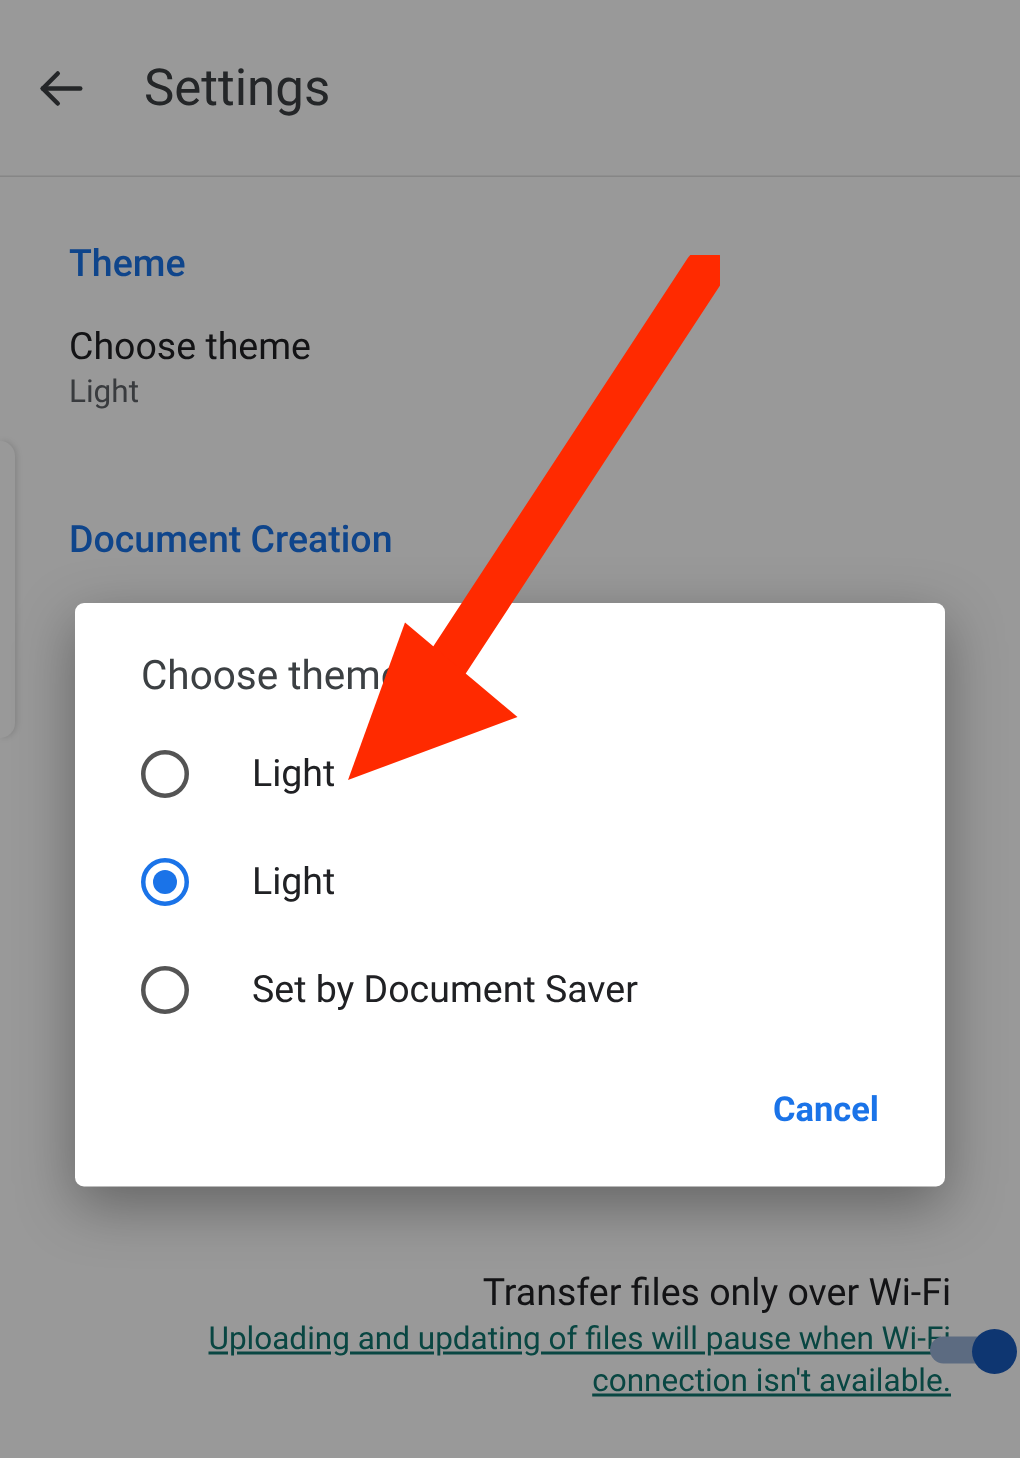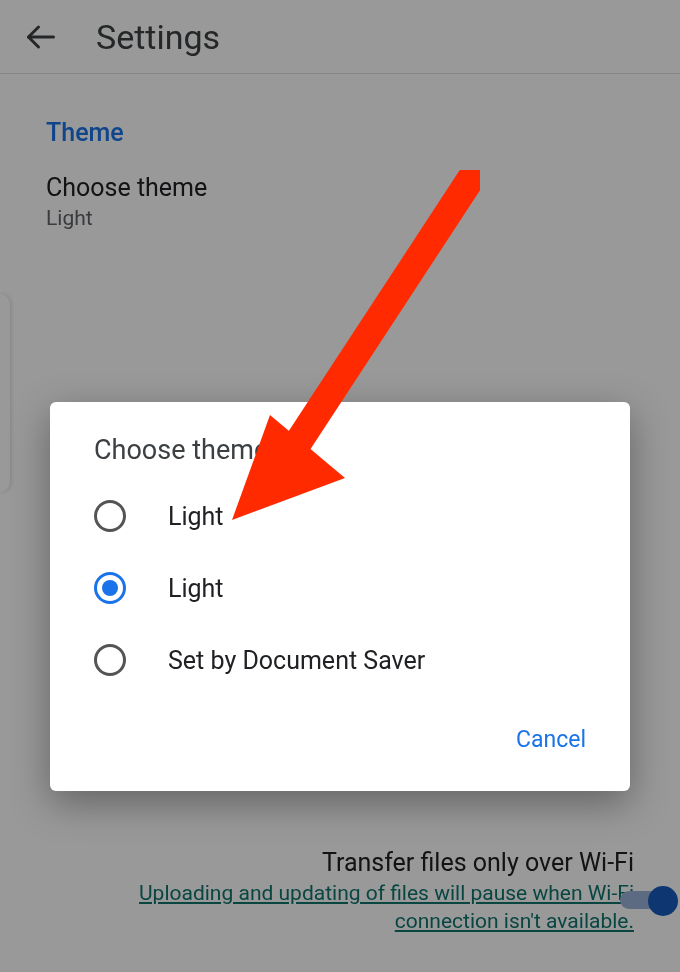--- a/index.html
+++ b/index.html
@@ -1,20 +1,20 @@
 <!DOCTYPE html>
 <html><head>
   <meta charset="utf-8">
   <style>
     * { margin:0; padding:0; box-sizing:border-box; font-family:Roboto,-apple-system,BlinkMacSystemFont,"Segoe UI",Arial,sans-serif; }
     body { width:680px; height:972px; overflow:hidden; position:relative; background:#fff; }
 
     
     .page { position:absolute; inset:0; background:#fff; }
-    .appbar { display:flex; align-items:center; height:74px; padding:0 24px; border-bottom:1px solid #e0e0e0; }
+    .appbar { display:flex; align-items:center; height:118px; padding:0 24px; border-bottom:1px solid #e0e0e0; }
     .back-icon { width:34px; height:34px; display:flex; align-items:center; justify-content:center; margin-right:38px; }
     .appbar-title { font-size:34px; color:#3c4043; }
 
     .content { padding:0 46px; }
     .section-heading { font-size:25px; font-weight:500; color:#1a73e8; margin-top:44px; }
     .list-item { padding:26px 0 28px 0; }
     .item-title { font-size:25px; color:#202124; }
     .item-sub { font-size:21px; color:#5f6368; margin-top:4px; }
 
     .wifi-block { position:absolute; left:46px; right:46px; top:848px;text-align:right; }
@@ -32,21 +32,21 @@
     
     .dialog { position:absolute; left:50px; right:50px; top:402px; background:#fff; border-radius:6px; box-shadow:0 12px 38px rgba(0,0,0,.35); padding:32px 0 18px 0; }
     .dialog-title { font-size:27px; color:#3c4043; padding:0 44px 14px 44px; }
     .option { display:flex; align-items:center; padding:20px 44px; cursor:pointer; }
     .radio { width:32px; height:32px; flex:0 0 32px; margin-right:42px; display:flex; align-items:center; justify-content:center; }
     .radio-off { width:32px; height:32px; border:3px solid #545454; border-radius:50%; }
     .radio-on-ring { width:32px; height:32px; border:3px solid #1a73e8; border-radius:50%; display:flex; align-items:center; justify-content:center; }
     .radio-on-dot { width:16px; height:16px; background:#1a73e8; border-radius:50%; }
     .option-label { font-size:25px; color:#202124; }
     .dialog-actions { display:flex; justify-content:flex-end; padding:20px 36px 10px 36px; }
-    .cancel-btn { font-size:23px; font-weight:400; color:#1a73e8; background:none; border:none; padding:10px 8px; cursor:pointer; }
+    .cancel-btn { font-size:23px; font-weight:700; color:#1a73e8; background:none; border:none; padding:10px 8px; cursor:pointer; }
 
     
     .arrow { position:absolute; left:220px; top:170px; width:260px; height:360px; pointer-events:none; }
   </style>
 </head>
 <body>
 
 <div class="page">
   <div class="appbar">
     <span class="back-icon">
@@ -58,20 +58,21 @@
     <span class="appbar-title">Settings</span>
   </div>
 
   <div class="content">
     <div class="section-heading">Theme</div>
     <div class="list-item">
       <div class="item-title">Choose theme</div>
       <div class="item-sub">Light</div>
     </div>
 
+    <div class="section-heading">Document Creation</div>
   </div>
 
   <div class="wifi-block">
     <div class="wifi-title">Transfer files only over Wi-Fi</div>
     <div class="wifi-sub">Uploading and updating of files will pause when Wi-Fi connection isn't available.</div>
   </div>
   <div class="switch">
     <div class="switch-track"></div>
     <div class="switch-thumb"></div>
   </div>

